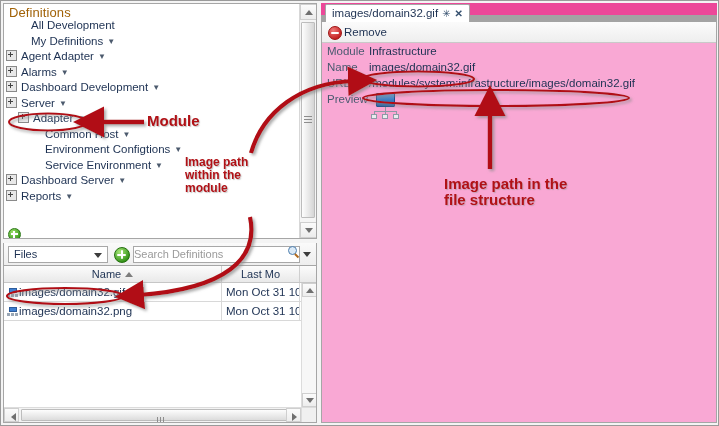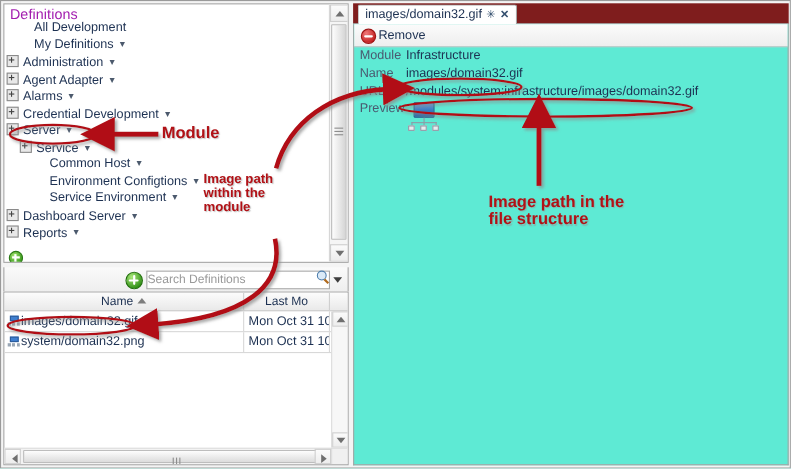--- a/index.html
+++ b/index.html
@@ -27,21 +27,21 @@
   
   .defs-panel{
     position:absolute;left:0;top:0;width:314px;height:236px;
     background:#ffffff;
     border:1px solid #a6a6a6;
     box-sizing:border-box;
     overflow:hidden;
   }
   .defs-title{
     position:absolute;left:5px;top:1px;
-    font-size:13px;color:#a21caf;
+    font-size:13px;color:#a16207;
     letter-spacing:.1px;
     background:#fff;
     padding-right:4px;
     z-index:5;
   }
   .tree{
     position:absolute;left:0;top:14px;width:296px;height:206px;
     overflow:hidden;
   }
   .tnode{
@@ -218,37 +218,37 @@
   .hgrip{position:absolute;left:50%;margin-left:-4px;top:3px;}
   .hgrip i{display:inline-block;width:1px;height:6px;background:#8d8d8d;margin-right:2px;}
   .fcorner{position:absolute;right:0;bottom:0;width:15px;height:15px;background:#f0f0f0;border-left:1px solid #dcdcdc;border-top:1px solid #dcdcdc;box-sizing:border-box;}
 
   
   .right-col{
     position:absolute;left:320px;top:2px;width:396px;height:420px;
   }
   .tabstrip{
     position:absolute;left:0;top:0;width:396px;height:19px;
-    background:#7f1d1d;
-    border-bottom:1px solid #a3a3a3;box-sizing:border-box;
+    background:#ec4899;
+    border-bottom:7px solid #a3a3a3;box-sizing:border-box;
   }
   .tab{
     position:absolute;left:4px;top:1px;height:18px;
     background:#ffffff;
     border:1px solid #a6a6a6;border-bottom:none;
     box-sizing:border-box;
     padding:0 6px;
     line-height:17px;font-size:11.5px;color:#1d3152;white-space:nowrap;
     border-radius:2px 2px 0 0;
   }
   .pin{display:inline-block;margin-left:4px;color:#35506f;font-size:10px;}
   .tabx{display:inline-block;margin-left:4px;color:#35506f;font-size:10px;font-weight:bold;}
   .editor{
     position:absolute;left:0;top:19px;width:396px;height:401px;
-    background:#5eead4;border:1px solid #a6a6a6;border-top:none;box-sizing:border-box;
+    background:#f9a8d4;border:1px solid #a6a6a6;border-top:none;box-sizing:border-box;
   }
   .etoolbar{
     position:absolute;left:0;top:0;width:100%;height:21px;
     background:linear-gradient(#fbfbfb,#eeeeee);
     border-bottom:1px solid #c9c9c9;box-sizing:border-box;
   }
   .rm-btn{
     position:absolute;left:6px;top:2px;height:16px;line-height:16px;
     font-size:11.5px;color:#1d3152;padding-left:16px;
   }
@@ -294,26 +294,25 @@
 <div id="app">
 
   <div class="left-col">
 
     <div class="defs-panel">
       <div class="defs-title">Definitions</div>
 
       <div class="tree" id="tree">
           <div class="tnode indent1"><span class="toggle none"></span><span class="nlabel">All Development</span></div>
           <div class="tnode indent1"><span class="toggle none"></span><span class="nlabel">My Definitions</span><span class="caret">▼</span></div>
-          <div class="tnode"><span class="toggle plus"></span><span class="nlabel">Administration</span><span class="caret">▼</span></div>
           <div class="tnode"><span class="toggle plus"></span><span class="nlabel">Agent Adapter</span><span class="caret">▼</span></div>
           <div class="tnode"><span class="toggle plus"></span><span class="nlabel">Alarms</span><span class="caret">▼</span></div>
-          <div class="tnode"><span class="toggle plus"></span><span class="nlabel">Credential Development</span><span class="caret">▼</span></div>
+          <div class="tnode"><span class="toggle plus"></span><span class="nlabel">Dashboard Development</span><span class="caret">▼</span></div>
           <div class="tnode"><span class="toggle plus"></span><span class="nlabel">Server</span><span class="caret">▼</span></div>
-          <div class="tnode indent1"><span class="toggle plus"></span><span class="nlabel">Service</span><span class="caret">▼</span></div>
+          <div class="tnode indent1"><span class="toggle plus"></span><span class="nlabel">Adapter</span><span class="caret">▼</span></div>
           <div class="tnode indent2"><span class="toggle none"></span><span class="nlabel">Common Host</span><span class="caret">▼</span></div>
           <div class="tnode indent2"><span class="toggle none"></span><span class="nlabel">Environment Configtions</span><span class="caret">▼</span></div>
           <div class="tnode indent2"><span class="toggle none"></span><span class="nlabel">Service Environment</span><span class="caret">▼</span></div>
           <div class="tnode"><span class="toggle plus"></span><span class="nlabel">Dashboard Server</span><span class="caret">▼</span></div>
           <div class="tnode"><span class="toggle plus"></span><span class="nlabel">Reports</span><span class="caret">▼</span></div>
         </div>
 
       <div class="add-round"></div>
 
       <div class="vsb">
@@ -327,20 +326,24 @@
               <i></i>
             </div>
         </div>
         <div class="arw dn">
             <div class="tri dn"></div>
           </div>
       </div>
     </div>
 
     <div class="files-bar">
+      <div class="combo">
+        <span>Files</span>
+        <span class="ctri"></span>
+      </div>
       <div class="green-plus"></div>
       <div class="searchbox" title="Search Definitions">Search Definitions</div>
       <div class="mag">
         <span class="lens"></span>
           <span class="hdl"></span>
       </div>
       <div class="sdrop"></div>
     </div>
 
     <div class="files-panel">
@@ -352,21 +355,21 @@
           <span>Last Mo</span>
         </div>
       </div>
 
       <div id="filerows">
           <div class="frow" style="top: 17px;">
             <div class="fc name"><span class="fileico"><span class="scr"></span><span class="bs"></span></span><span>images/domain32.gif</span></div>
             <div class="fc mod">Mon Oct 31 10:</div>
           </div>
           <div class="frow" style="top: 36px;">
-            <div class="fc name"><span class="fileico"><span class="scr"></span><span class="bs"></span></span><span>system/domain32.png</span></div>
+            <div class="fc name"><span class="fileico"><span class="scr"></span><span class="bs"></span></span><span>images/domain32.png</span></div>
             <div class="fc mod">Mon Oct 31 10:</div>
           </div>
         </div>
 
       <div class="fvsb">
         <div class="arw up">
             <div class="tri up" style="top:4px;"></div>
           </div>
         <div class="arw dn">
             <div class="tri dn" style="top:4px;"></div>

